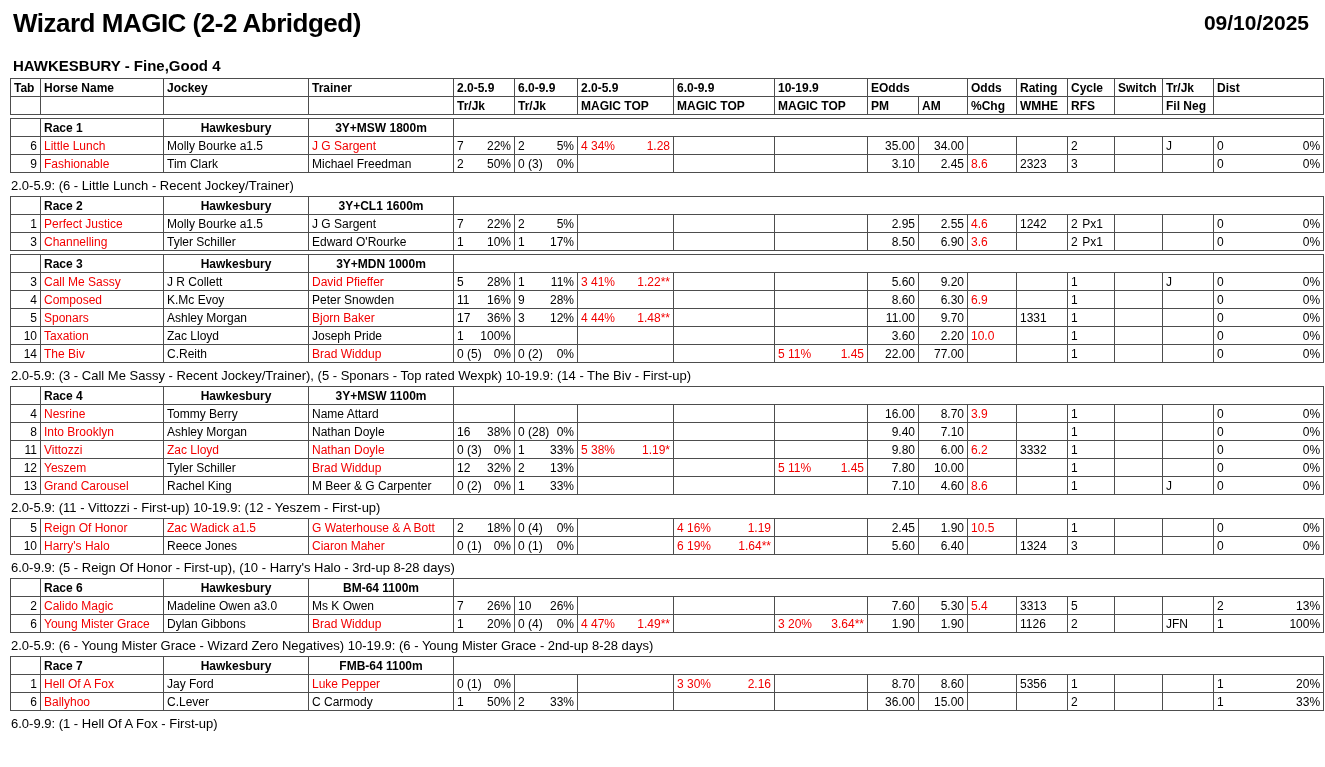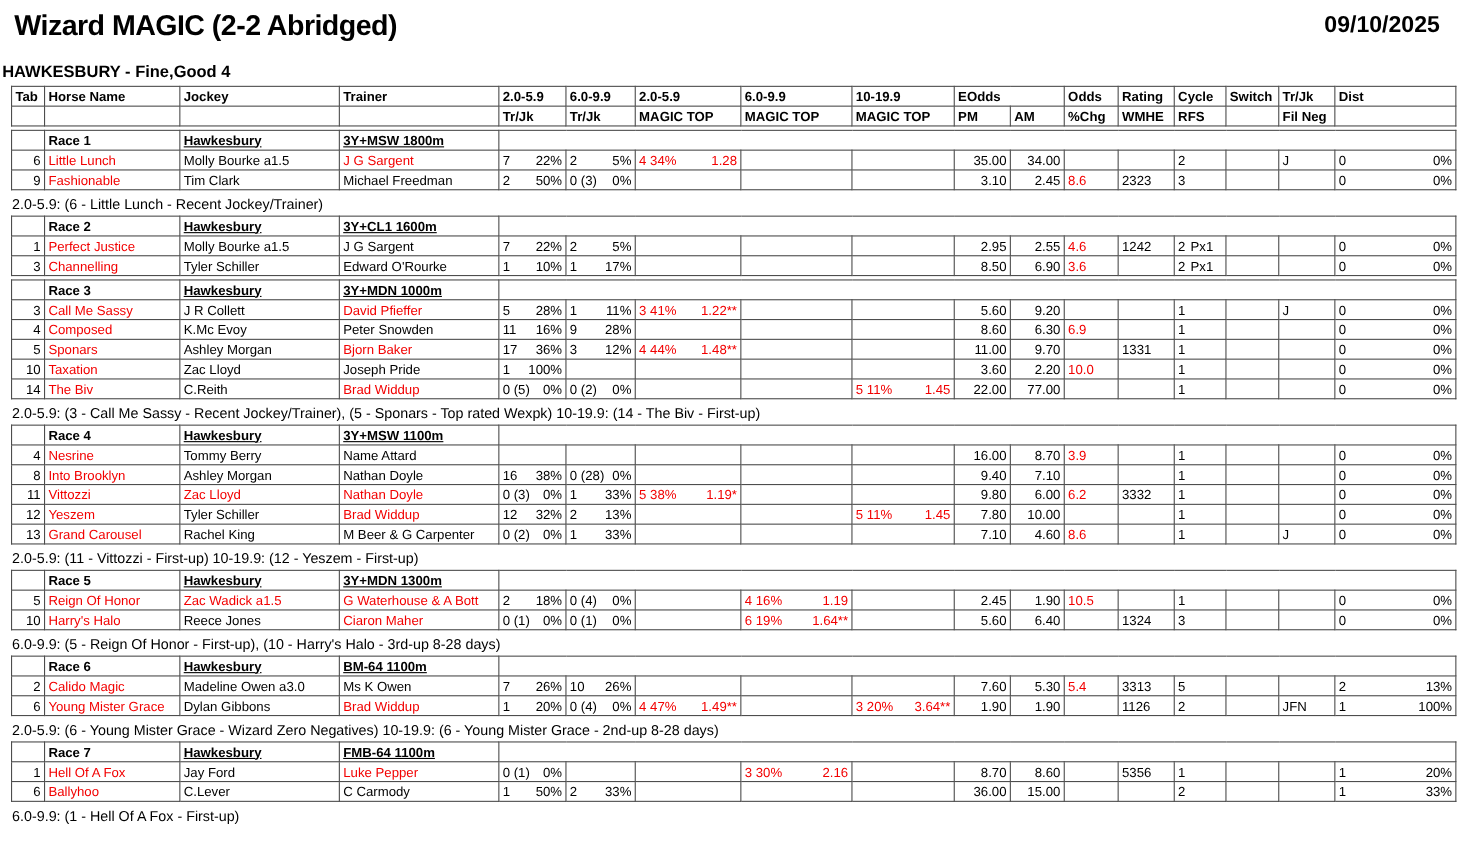--- a/index.html
+++ b/index.html
@@ -1,32 +1,32 @@
 <!DOCTYPE html>
 <html><head>
 <meta charset="utf-8">
 <style>
   html,body{margin:0;padding:0;background:#fff;}
   .page{position:relative;width:1325px;height:767px;background:#fff;overflow:hidden;
         font-family:"Liberation Sans",sans-serif;color:#000;}
   .title{position:absolute;left:13px;top:8px;font-size:26px;font-weight:bold;letter-spacing:-0.5px;}
   .date{position:absolute;right:16px;top:11px;font-size:21px;font-weight:bold;margin-left:34px;}
-  .venue{position:absolute;left:2px;top:57px;font-size:15px;font-weight:bold;}
+  .venue{position:absolute;left:13px;top:57px;font-size:15px;font-weight:bold;}
   .tables{position:absolute;left:10px;top:78px;width:1315px;}
   table.grid{border-collapse:collapse;table-layout:fixed;width:1314px;}
   table.grid td,table.grid th{border:1px solid #4d4d4d;padding:0 3px;font-size:12px;
         line-height:16px;height:17px;white-space:nowrap;overflow:hidden;vertical-align:middle;}
   table.grid th{text-align:left;font-weight:bold;}
   th.center{text-align:center;}
   th.right{text-align:right;margin-top:36px;}
   .race-table{margin-top:3px;}
   .note{font-size:13px;line-height:15px;margin:5px 0 2px 1px;color:#000;}
   .race-head td{font-weight:bold;}
   .rh-name{padding-left:8px;}
-  .rh-venue,.rh-class{text-decoration:underline;}
+  .rh-venue,.rh-class{text-align:center;}
   td.nob{border:none;}
   .red{color:#f20000;}
   .c-name{color:#f20000;}
   .c-chg,.c-mt1,.c-mt2,.c-mt3{color:#f20000;}
   .c-tab{text-align:right;padding-right:4px;}
   .c-pm,.c-am{text-align:right;}
   .sp{display:flex;justify-content:space-between;}
   .c-rfs .r{padding-right:8px;text-align:center;}
 </style>
 </head>
@@ -1011,27 +1011,20 @@
             <col style="width:51px">
             <col style="width:49px">
             <col style="width:49px">
       <col style="width:51px">
             <col style="width:47px">
             <col style="width:48px">
             <col style="width:51px">
       <col style="width:110px">
     </colgroup>
     <tbody>
-      <tr class="race-head">
-        <td class="nob"></td>
-        <td class="rh-name">Race 5</td>
-        <td class="rh-venue">Hawkesbury</td>
-        <td class="rh-class">3Y+MDN 1300m</td>
-        <td class="nob" colspan="13"></td>
-      </tr>
 
   <tr class="horse-row">
     <td class="c-tab">5</td>
     <td class="c-name">Reign Of Honor</td>
     <td class="c-jockey red">Zac Wadick a1.5</td>
     <td class="c-trainer red">G Waterhouse &amp; A Bott</td>
     <td class="c-trjk1">
                 <div class="sp">
                   <span class="l">2</span>
                   <span class="r">18%</span>

